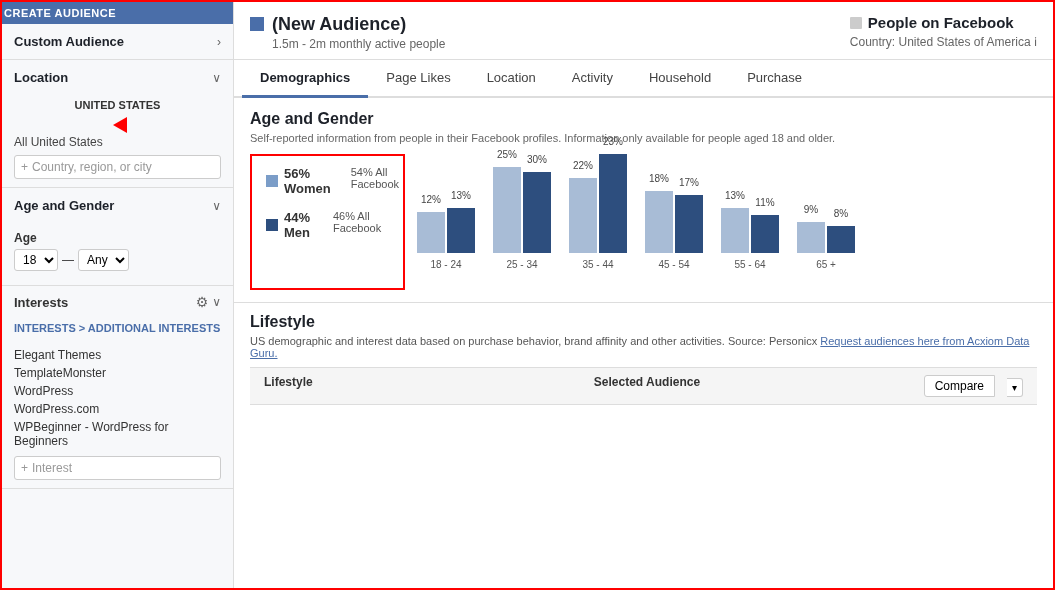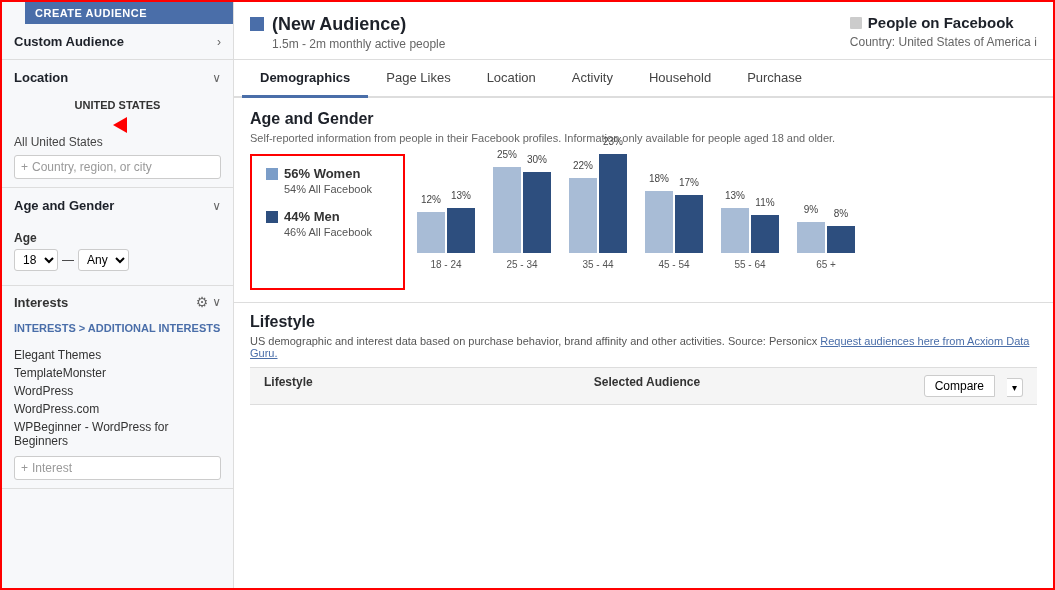--- a/index.html
+++ b/index.html
@@ -22,23 +22,22 @@
       flex-direction: column;
       background: #f7f8fa;
       overflow-y: auto;
     }
 
     .sidebar-header {
       background: #4a6ea9;
       color: #fff;
       font-size: 11px;
       font-weight: bold;
-      padding: 5px 10px;
+      padding: 5px 2px;
       letter-spacing: 0.5px;
-      margin-left: 23px;
     }
 
     .sidebar-section {
       border-bottom: 1px solid #ddd;
     }
 
     .sidebar-section-header {
       display: flex;
       justify-content: space-between;
       align-items: center;
@@ -340,21 +339,21 @@
       width: 155px;
       min-width: 155px;
       display: flex;
       flex-direction: column;
       gap: 14px;
       font-size: 12px;
     }
 
     .legend-item {
       display: flex;
-      flex-direction: column;
+      flex-direction: row;
       gap: 2px;
     }
 
     .legend-label {
       display: flex;
       align-items: center;
       gap: 6px;
       font-weight: bold;
       font-size: 13px;
     }

